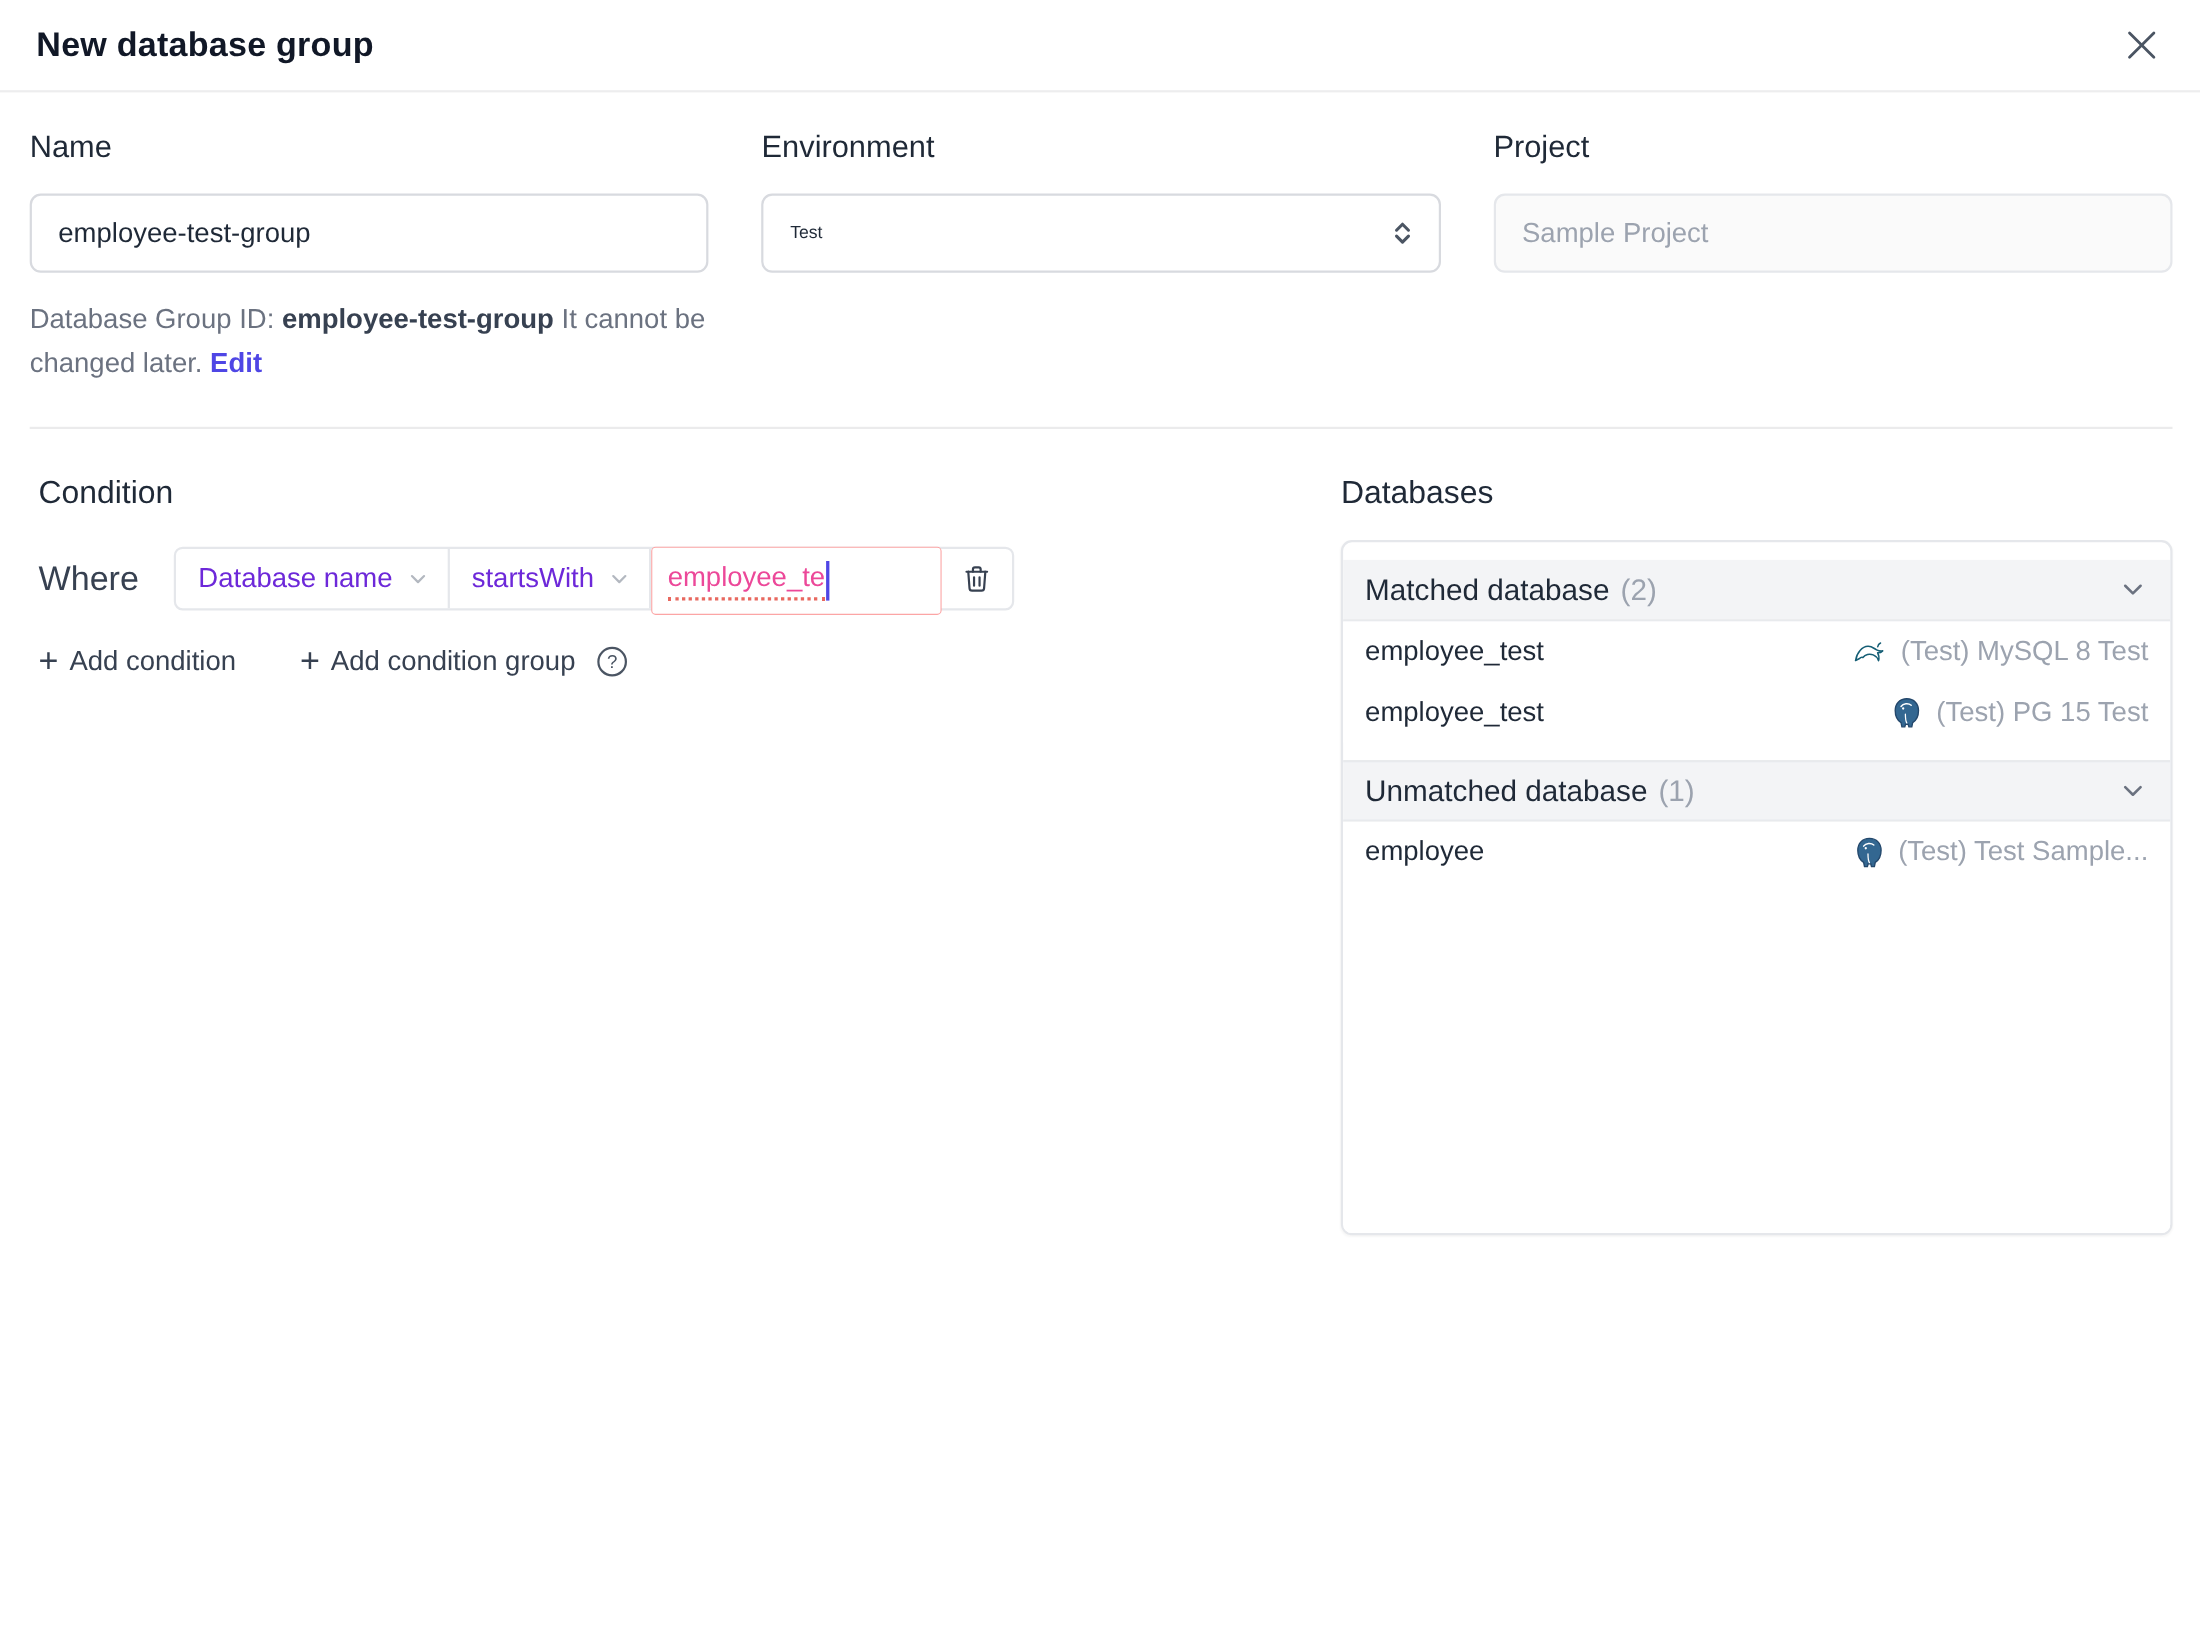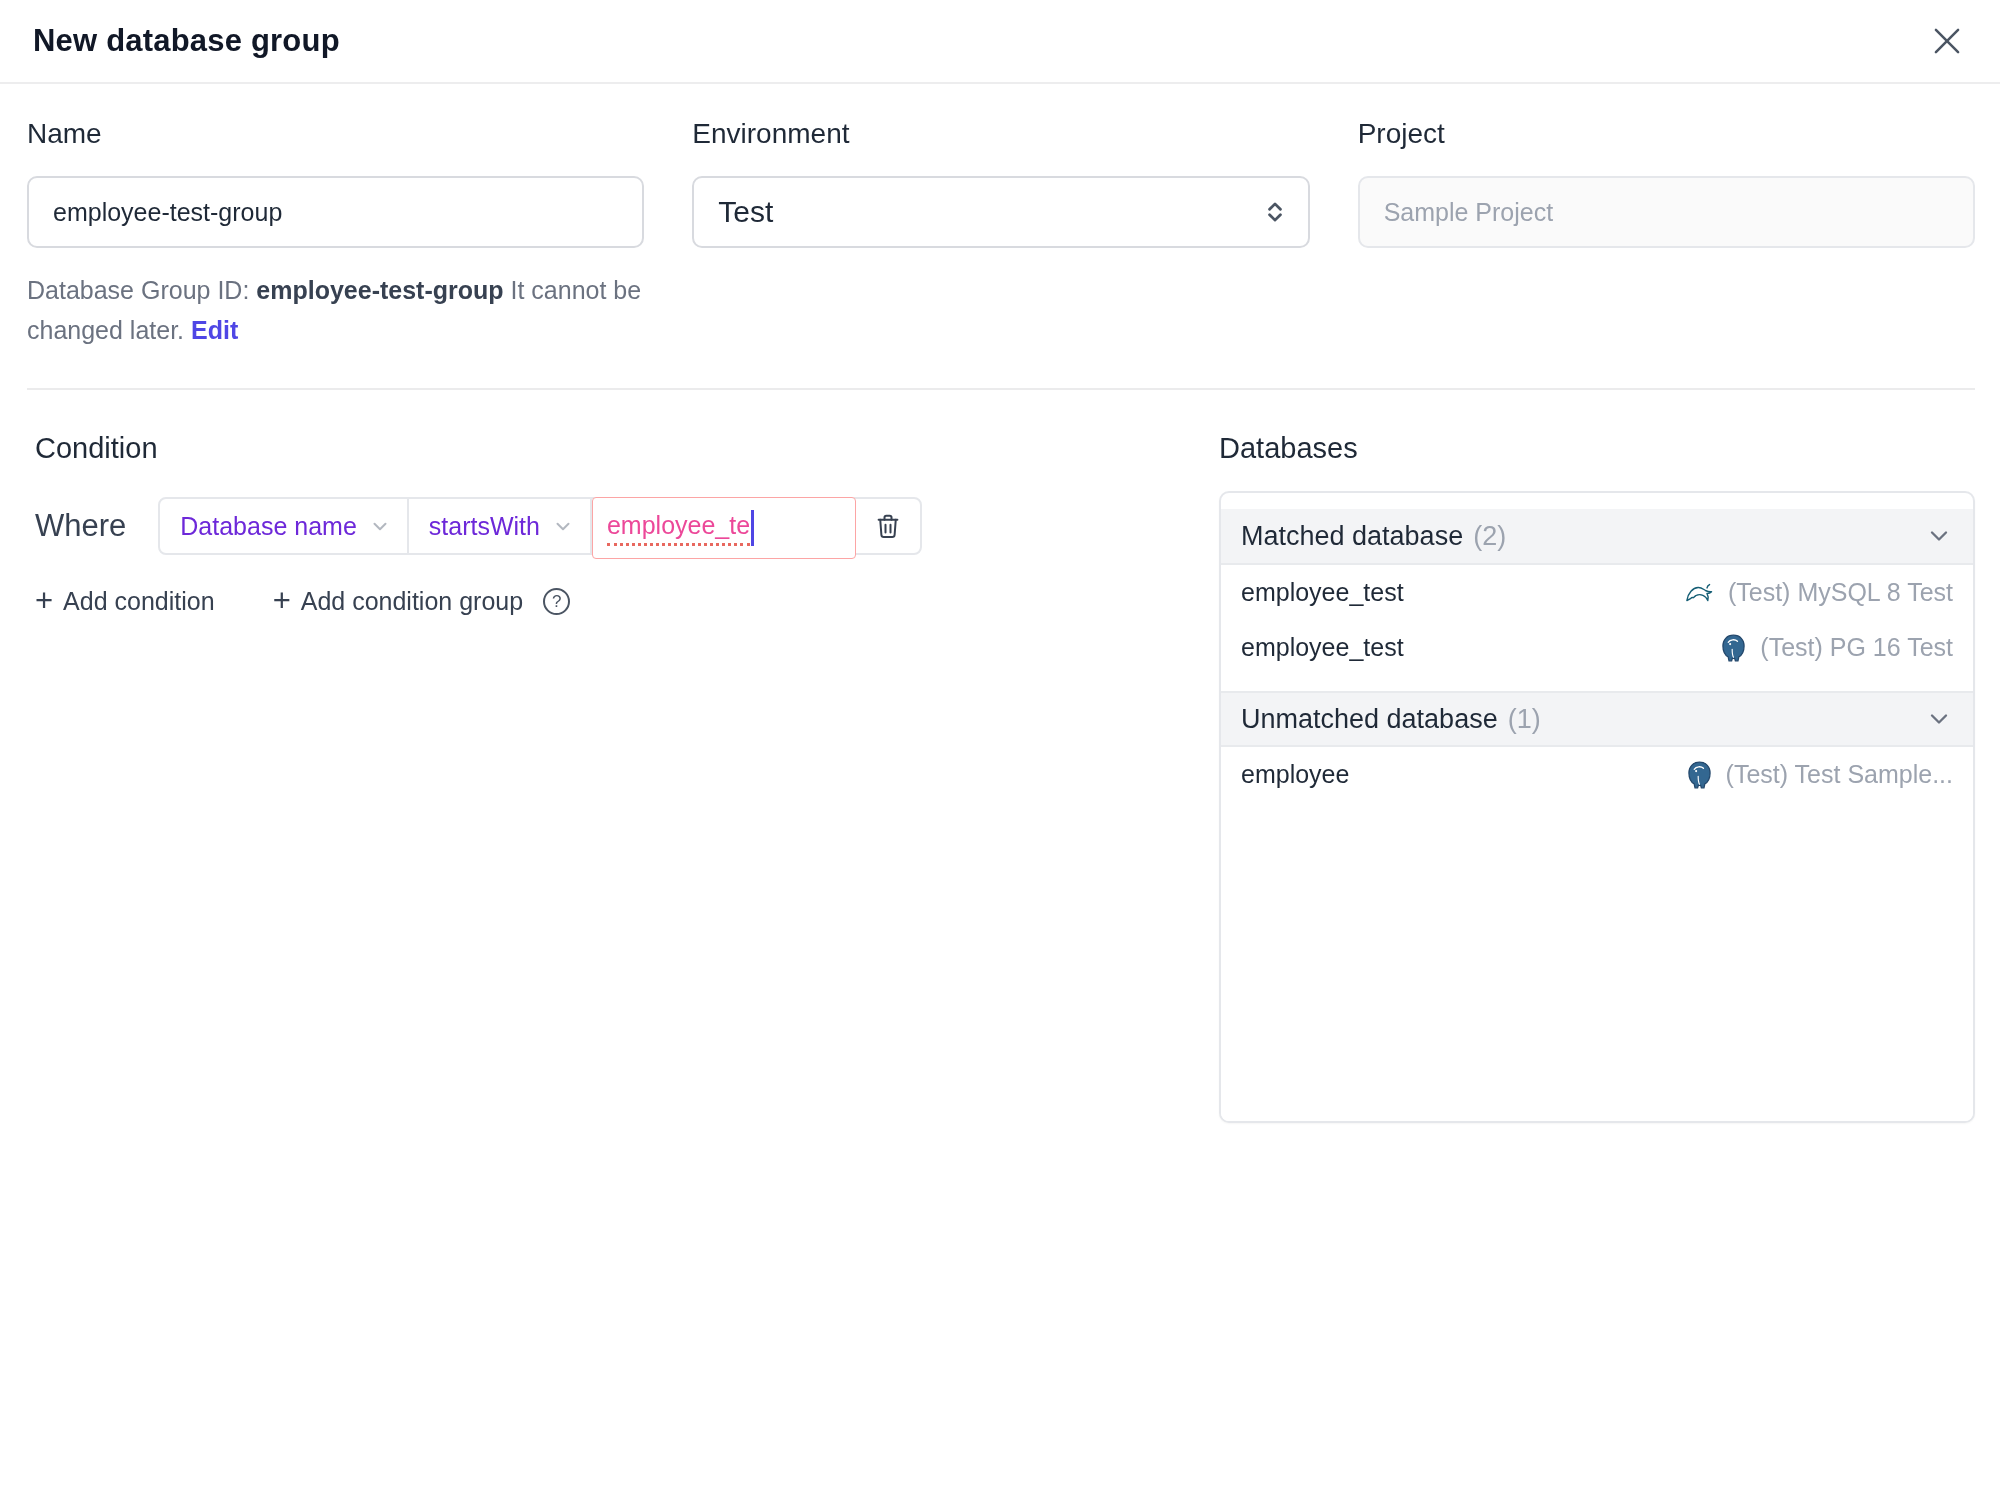--- a/index.html
+++ b/index.html
@@ -35,21 +35,21 @@
     width: 100%; height: 72px;
     border: 2px solid #d8dadf; border-radius: 10px;
     font-family: "Liberation Sans", sans-serif;
     font-size: 25px; color: #1f2937;
     padding: 0 24px; background: #fff; outline: none;
   }
   .select-box {
     width: 100%; height: 72px;
     border: 2px solid #d8dadf; border-radius: 10px;
     display: flex; align-items: center; justify-content: space-between;
-    padding: 0 20px 0 24px; font-size: 30px; color: #1f2937;
+    padding: 0 20px 0 24px; font-size: 16px; color: #1f2937;
     background: #fff; cursor: pointer;
   }
   .input-disabled {
     background: #fafafa; color: #9ca3af; border-color: #e5e7eb;
   }
 
   .helper-text { margin-top: 22px; width: 630px; font-size: 25px; line-height: 40px; color: #6b7280; }
   .helper-text b { color: #374151; font-weight: 700; }
   .edit-link { color: #4f46e5; font-weight: 700; text-decoration: none; cursor: pointer; }
 
@@ -255,21 +255,21 @@
             <span class="db-row-name">employee_test</span>
             <span class="db-row-right">
               <span>
                 <svg width="29" height="30" viewBox="0 0 32 34">
                   <path d="M16 2.5c-7.6 0-12 5.4-12 12.2 0 5.6 2.4 10.3 6 12.5l.9 4.3h3l.8-2.8c.4.05.9.08 1.3.08s.9-.03 1.3-.08l.8 2.8h3l.9-4.3c3.6-2.2 6-6.9 6-12.5 0-6.8-4.4-12.2-12-12.2z" fill="#336791" stroke="#23476b" stroke-width="1.4"></path>
                   <path d="M10 10.5c2.2-3.2 7.6-3.8 10.5-1.2" stroke="#ffffff" stroke-width="1.5" fill="none" stroke-linecap="round"></path>
                   <circle cx="12.2" cy="12.6" r="1.2" fill="#ffffff"></circle>
                   <path d="M14.5 18.5c0 4 .5 7.5 1.5 9" stroke="#ffffff" stroke-width="1.3" fill="none" stroke-linecap="round"></path>
                 </svg>
               </span>
-              <span class="db-row-instance">(Test) PG 16 Test</span>
+              <span class="db-row-instance">(Test) PG 15 Test</span>
             </span>
           </div>
 
           <div class="db-section-header not-first">
             <div>
               <span class="db-header-label">Unmatched database</span><span class="db-header-count">(1)</span>
             </div>
             <span>
               <svg width="28" height="28" viewBox="0 0 24 24" fill="none" stroke="#6b7280" stroke-width="2" stroke-linecap="round" stroke-linejoin="round">
                 <polyline points="6,9 12,15 18,9"></polyline>

